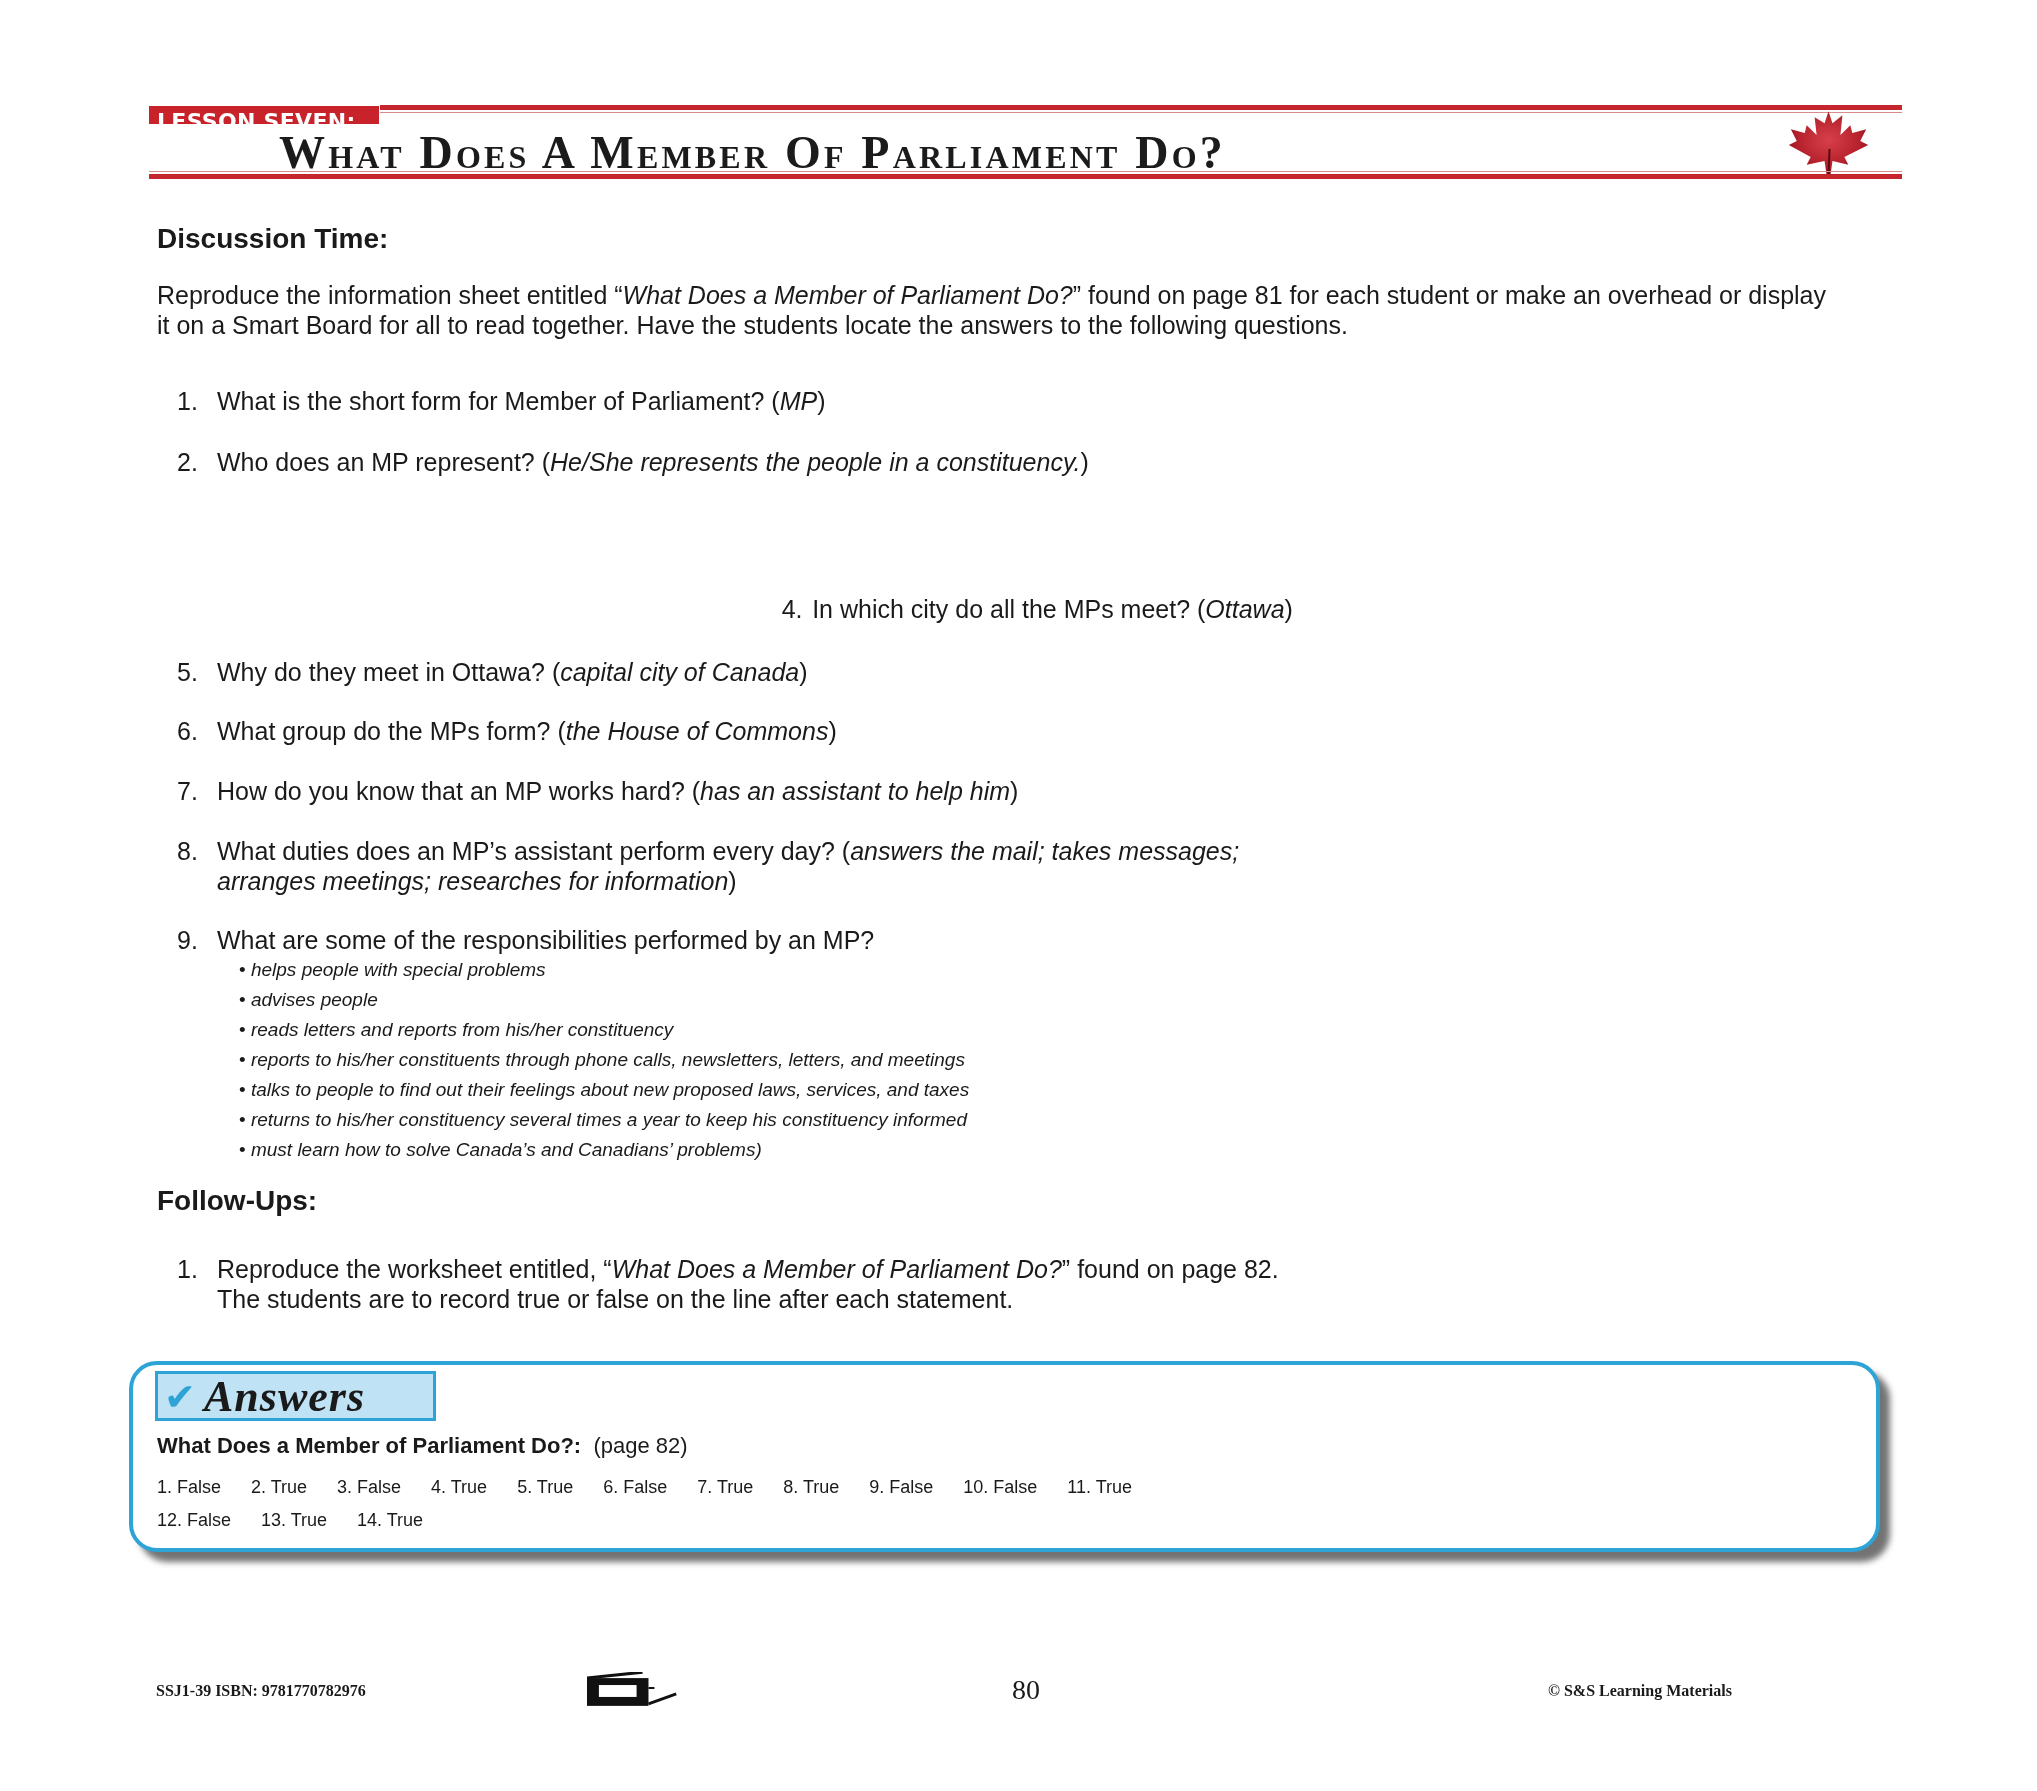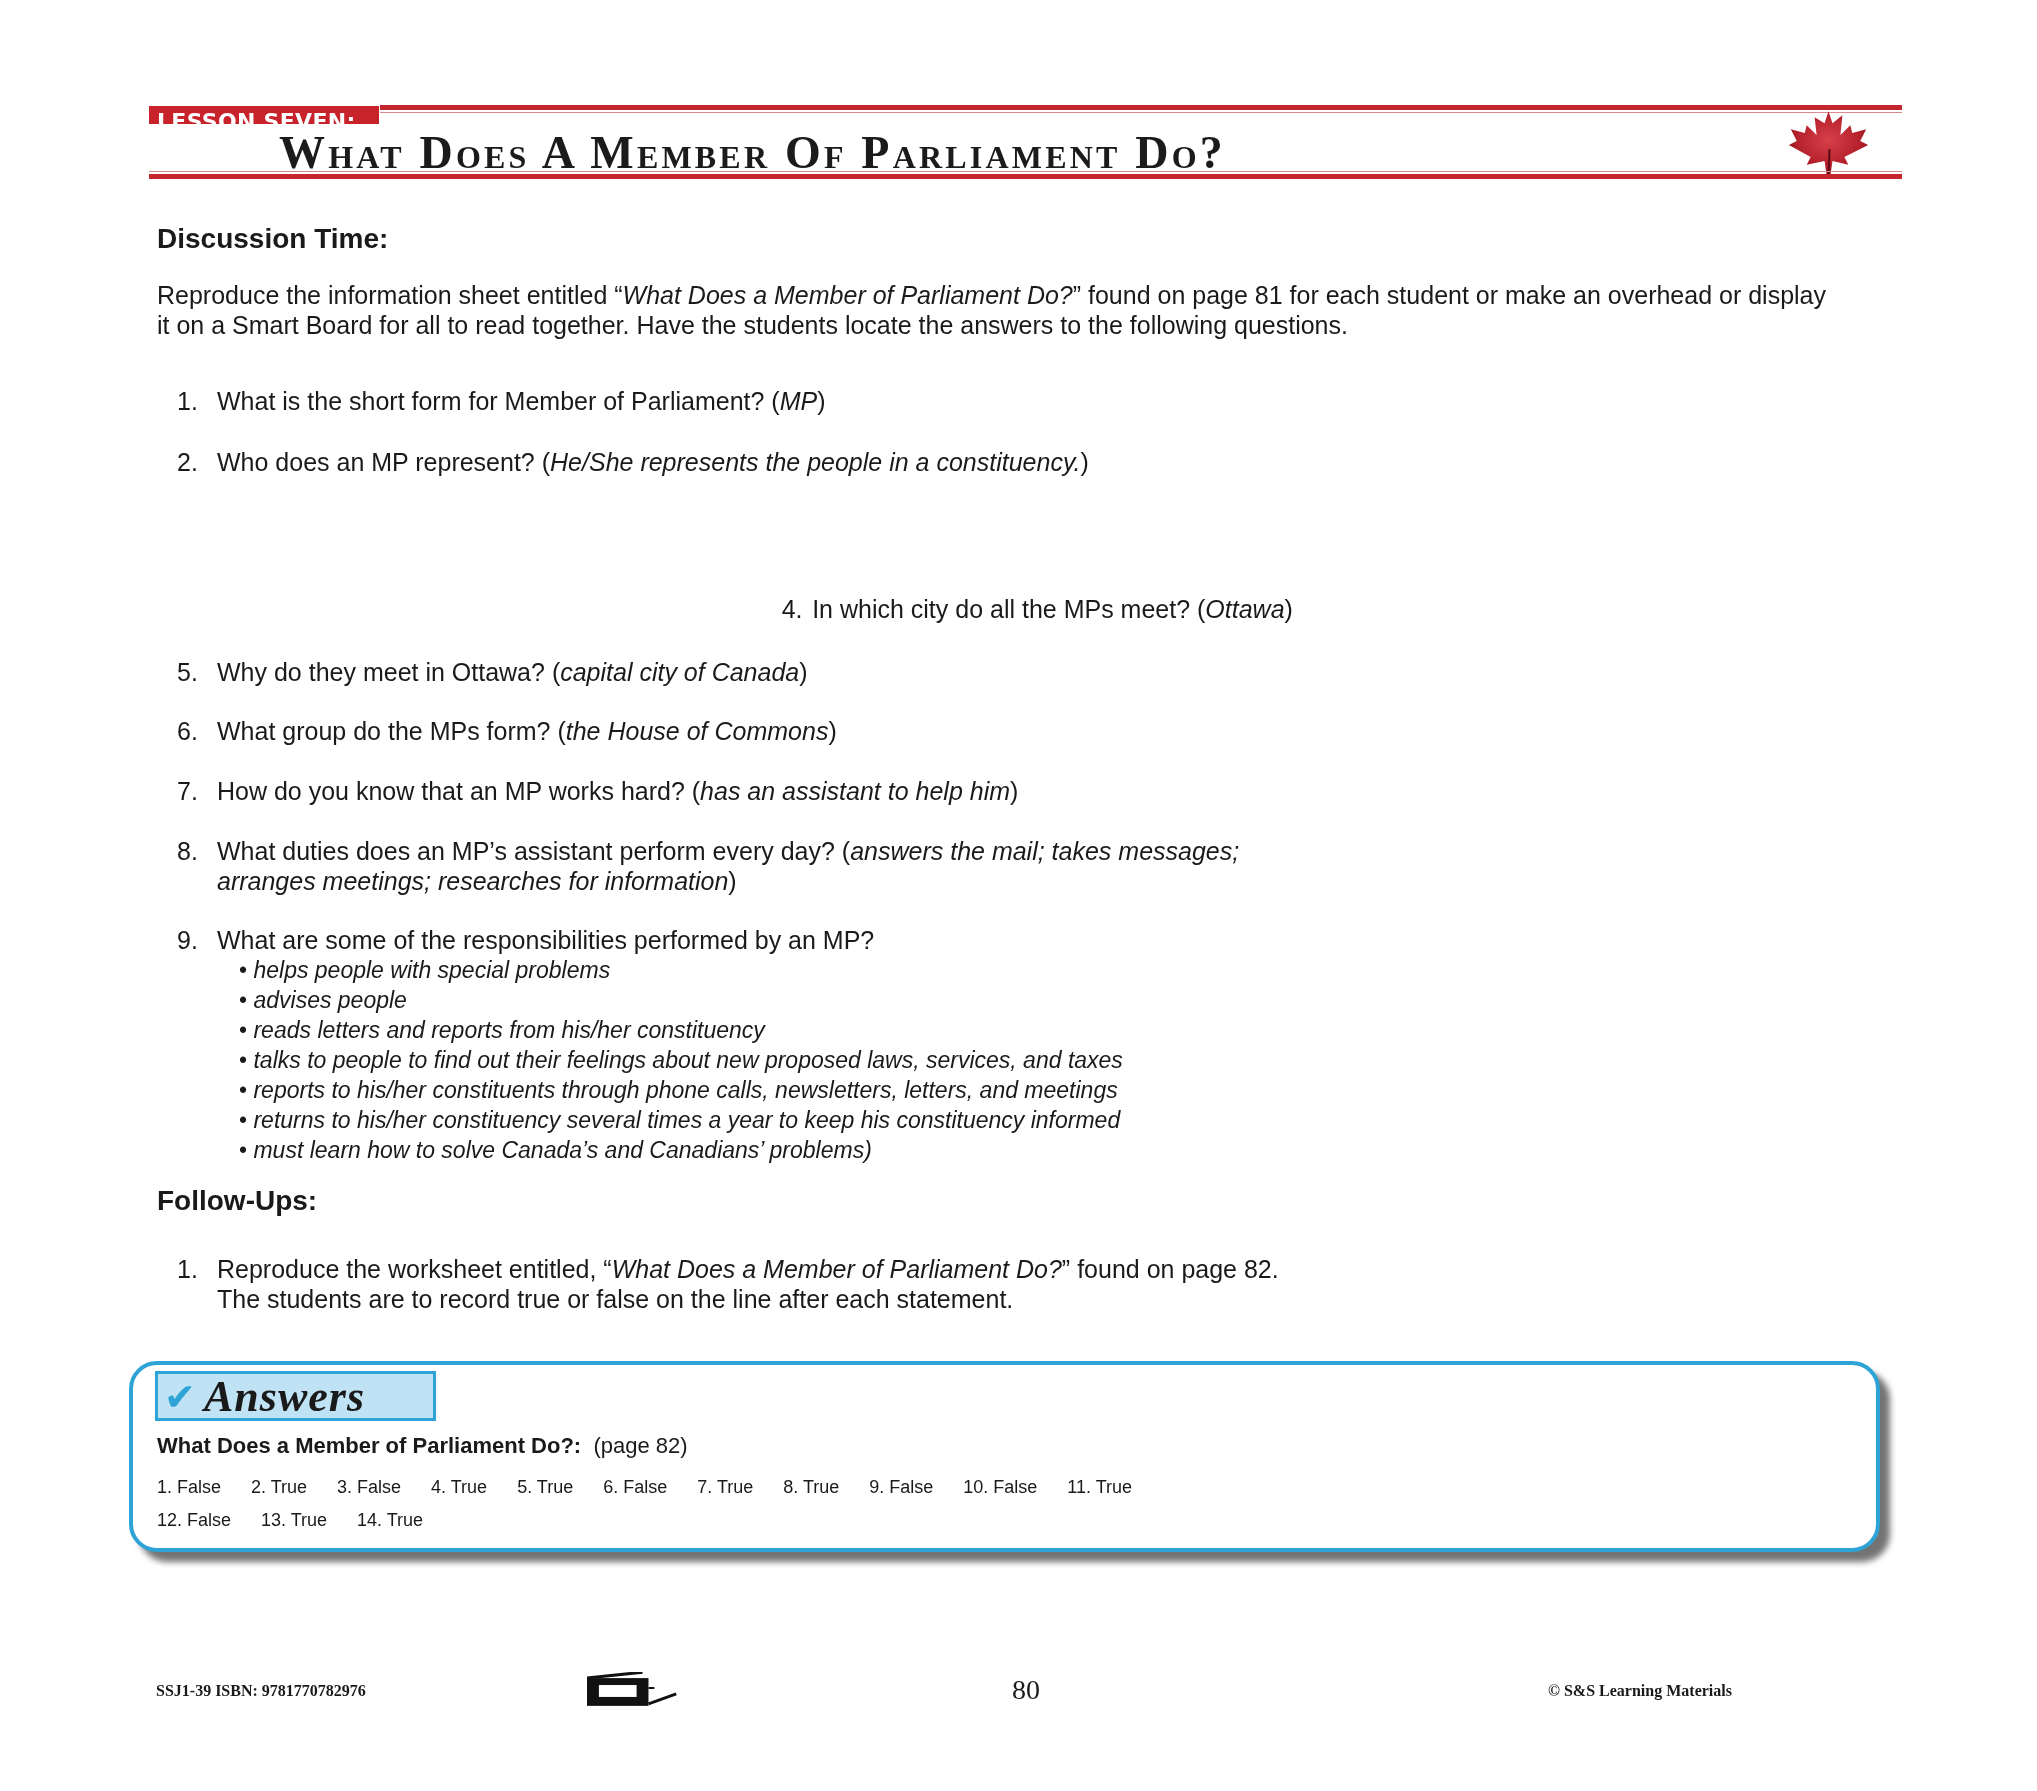--- a/index.html
+++ b/index.html
@@ -23,21 +23,21 @@
   .leaf { position:absolute; left:1622px; top:6px; width:119px; height:74px; }
 
   
   .h2 { position:absolute; left:157px; font-weight:bold; font-size:28px; color:#1a1a1a; }
   .para { position:absolute; left:157px; width:1672px; font-size:25px; line-height:30px; }
   .para i { font-style:italic; }
   .q { position:absolute; left:177px; width:1711px; font-size:25px; line-height:30px; white-space:nowrap; }
   .q .num { display:inline-block; width:40px; }
   .q .cont { display:block; padding-left:40px; }
   .q i { font-style:italic; }
-  .bullets { position:absolute; left:239px; font-size:23px; line-height:30px; font-style:italic; white-space:nowrap; }
+  .bullets { position:absolute; left:239px; font-size:19px; line-height:30px; font-style:italic; white-space:nowrap; }
   .bullets div::before { content:"• "; font-style:normal; }
 
   
   .ans-box { position:absolute; left:129px; top:1361px; width:1751px; height:191px;
              border:4px solid #2ea3d6; border-radius:28px; box-sizing:border-box; background:#fff;
              box-shadow:10px 10px 6px rgba(0,0,0,0.55); }
   .ans-badge { position:absolute; left:155px; top:1371px; width:281px; height:50px;
                background:#bfe3f5; border:3px solid #2ea3d6; box-sizing:border-box; }
   .ans-check { position:absolute; left:6px; top:2px; font-size:38px; color:#2ea3d6; line-height:42px; font-family:"DejaVu Sans", sans-serif; }
   .ans-word { position:absolute; left:46px; top:0px; font-family:"Liberation Serif", serif; font-style:italic;
@@ -104,22 +104,22 @@
     <span class="num">8.</span><span>What duties does an MP’s assistant perform every day? (</span><i>answers the mail; takes messages;</i>
     <span class="cont"><i>arranges meetings; researches for information</i><span>)</span></span>
   </div>
   <div class="q" style="top:925px;">
     <span class="num">9.</span><span>What are some of the responsibilities performed by an MP?</span>
   </div>
   <div class="bullets" style="top:955px;">
     <div>helps people with special problems</div>
     <div>advises people</div>
     <div>reads letters and reports from his/her constituency</div>
+    <div>reports to his/her constituents through phone calls, newsletters, letters, and meetings</div>
     <div>talks to people to find out their feelings about new proposed laws, services, and taxes</div>
-    <div>reports to his/her constituents through phone calls, newsletters, letters, and meetings</div>
     <div>returns to his/her constituency several times a year to keep his constituency informed</div>
     <div>must learn how to solve Canada’s and Canadians’ problems)</div>
   </div>
 
   <div class="h2" style="top:1185px;">Follow-Ups:</div>
   <div class="q" style="top:1254px;">
     <span class="num">1.</span><span>Reproduce the worksheet entitled, “</span><i>What Does a Member of Parliament Do?</i><span>” found on page 82.</span>
     <span class="cont">The students are to record true or false on the line after each statement.</span>
   </div>
 

